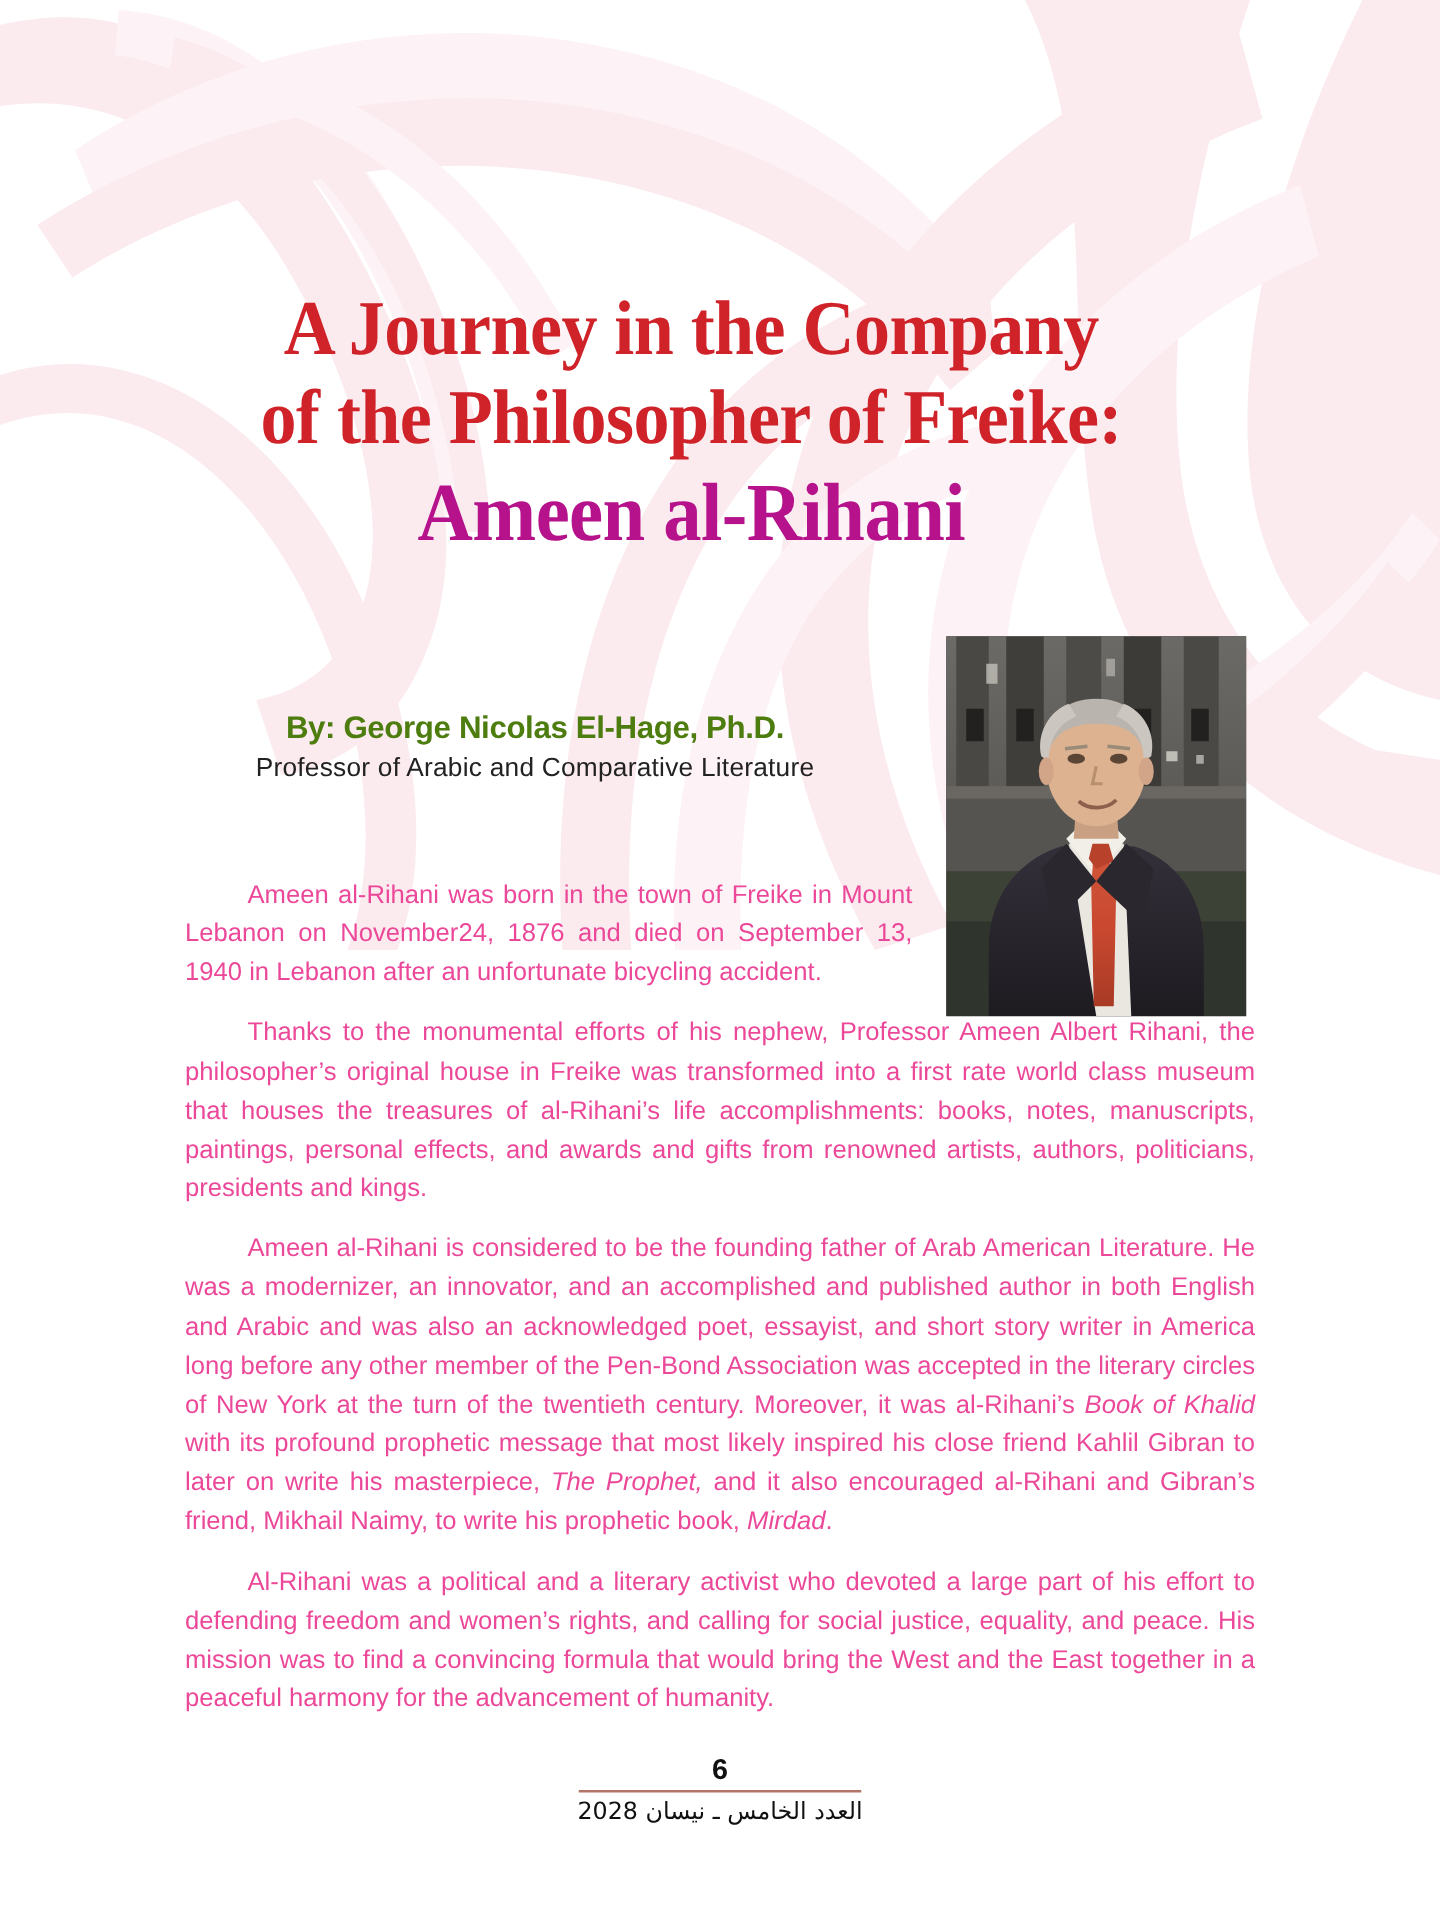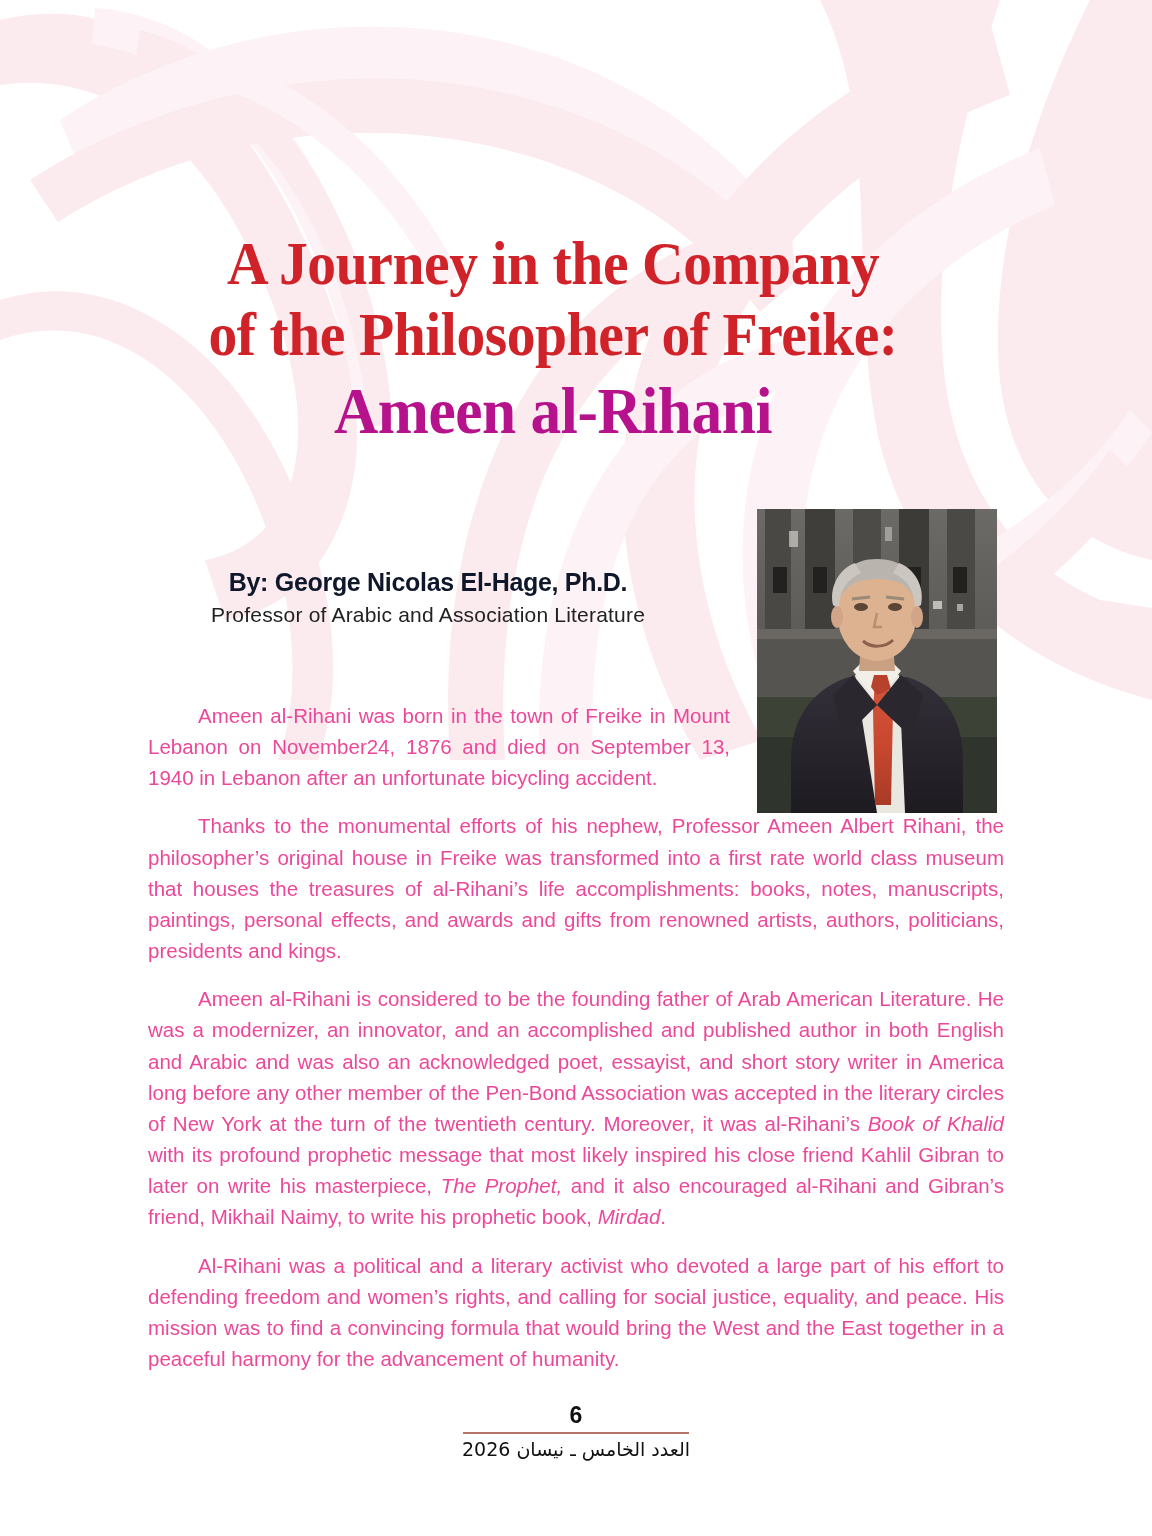--- a/index.html
+++ b/index.html
@@ -58,21 +58,21 @@
 
   
   .byline-block {
     position: absolute;
     left: 148px;
     top: 568px;
     width: 560px;
     text-align: center;
   }
   .byline {
-    color: #0f172a;
+    color: #4d7c0f;
     font-family: "Liberation Sans", sans-serif;
     font-weight: bold;
     font-size: 25px;
     letter-spacing: -0.3px;
     white-space: nowrap;
   }
   .byline-sub {
     color: #222;
     font-family: "Liberation Sans", sans-serif;
     font-weight: 300;
@@ -185,21 +185,21 @@
 <div class="page">
 
   <div class="title-block">
     <div class="title-line red">A Journey in the Company</div>
     <div class="title-line red">of the Philosopher of Freike:</div>
     <div class="title-line name">Ameen al-Rihani</div>
   </div>
 
   <div class="byline-block">
     <div class="byline">By: George Nicolas El-Hage, Ph.D.</div>
-    <div class="byline-sub">Professor of Arabic and Association Literature</div>
+    <div class="byline-sub">Professor of Arabic and Comparative Literature</div>
   </div>
 
   <div class="photo-frame">
     <svg width="240" height="304" viewBox="0 0 240 304" xmlns="http://www.w3.org/2000/svg">
       <defs>
         <linearGradient id="wallg" x1="0" y1="0" x2="0" y2="1">
           <stop offset="0%" stop-color="#6c6a66"></stop>
           <stop offset="55%" stop-color="#575653"></stop>
           <stop offset="100%" stop-color="#3f433c"></stop>
         </linearGradient>
@@ -275,16 +275,16 @@
   <div class="article" id="article-body">
       <div class="para narrow"><span>Ameen al-Rihani was born in the town of Freike in Mount Lebanon on November24, 1876 and died on September 13, 1940 in Lebanon after an unfortunate bicycling accident.</span></div>
       <div class="para"><span>Thanks to the monumental efforts of his nephew, Professor Ameen Albert Rihani, the philosopher’s original house in Freike was transformed into a first rate world class museum that houses the treasures of al-Rihani’s life accomplishments: books, notes, manuscripts, paintings, personal effects, and awards and gifts from renowned artists, authors, politicians, presidents and kings.</span></div>
       <div class="para"><span>Ameen al-Rihani is considered to be the founding father of Arab American Literature. He was a modernizer, an innovator, and an accomplished and published author in both English and Arabic and was also an acknowledged poet, essayist, and short story writer in America long before any other member of the Pen-Bond Association was accepted in the literary circles of New York at the turn of the twentieth century. Moreover, it was al-Rihani’s </span><i>Book of Khalid</i><span> with its profound prophetic message that most likely inspired his close friend Kahlil Gibran to later on write his masterpiece, </span><i>The Prophet,</i><span> and it also encouraged al-Rihani and Gibran’s friend, Mikhail Naimy, to write his prophetic book, </span><i>Mirdad</i><span>.</span></div>
       <div class="para"><span>Al-Rihani was a political and a literary activist who devoted a large part of his effort to defending freedom and women’s rights, and calling for social justice, equality, and peace. His mission was to find a convincing formula that would bring the West and the East together in a peaceful harmony for the advancement of humanity.</span></div>
     </div>
 
   <div class="footer">
     <div class="page-number">6</div>
     <div class="footer-rule"></div>
-    <div class="footer-arabic">العدد الخامس ـ نيسان 2026</div>
+    <div class="footer-arabic">العدد الخامس ـ نيسان 2028</div>
   </div>
 
 </div>
 
 </body></html>

